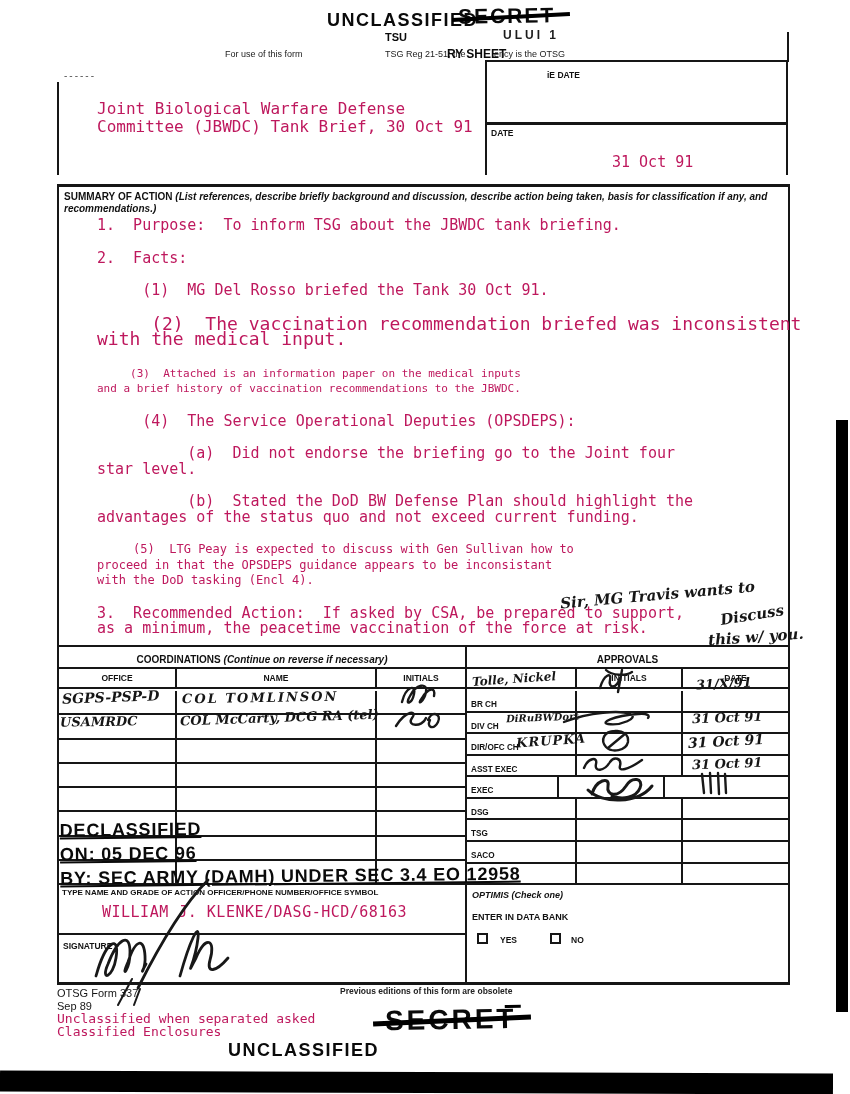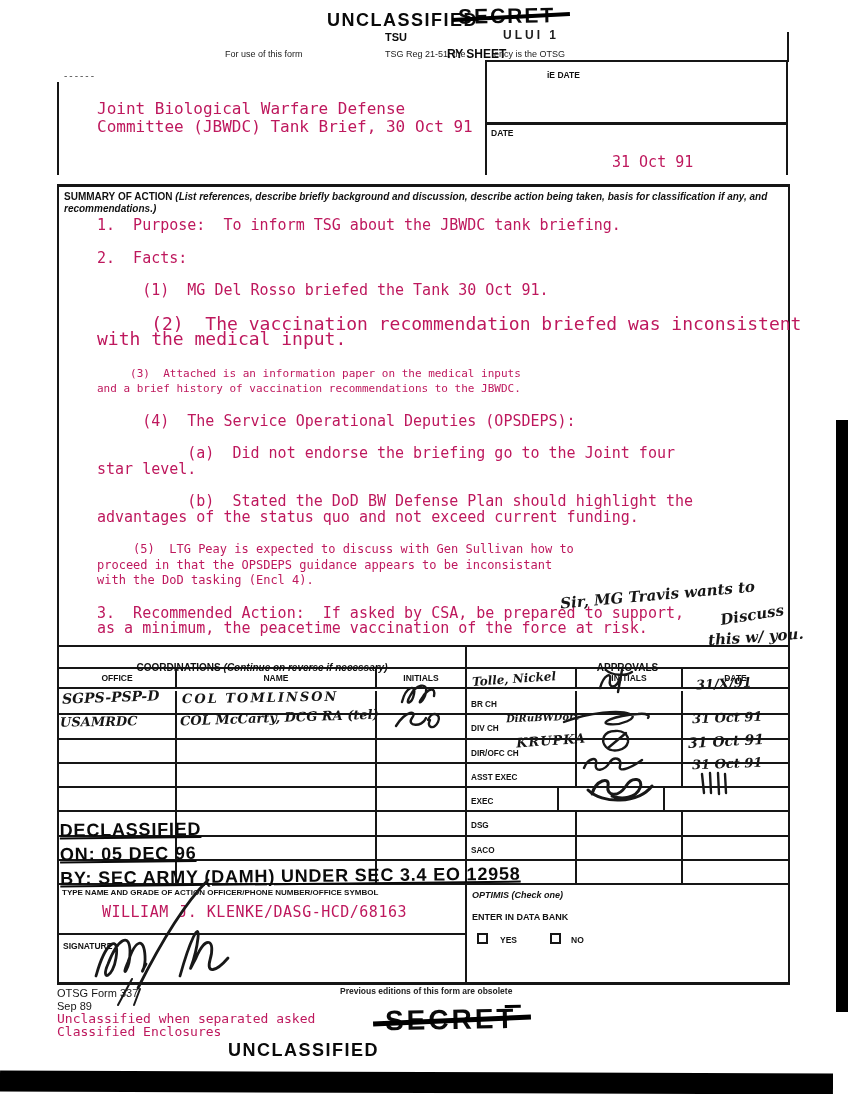--- a/index.html
+++ b/index.html
@@ -12,21 +12,21 @@
   .lbl  { font-family:"Liberation Sans", sans-serif; font-weight:bold; font-size:8.5px; color:#111; }
   .hw   { font-family:"DejaVu Serif", serif; font-style:italic; font-weight:700; color:#161616; white-space:nowrap; }
   .stamp { font-family:"Liberation Sans", sans-serif; font-weight:bold; color:#0a0a0a; white-space:nowrap; }
   .strike { position:absolute; background:#000; }
   svg.scr { position:absolute; overflow:visible; }
   svg.scr path, svg.scr line { fill:none; stroke:#181818; stroke-width:2.4; stroke-linecap:round; }
 
   
   .tbl { position:absolute; border:2px solid #161616; }
   .tbl-title { height:22px; border-bottom:2px solid #161616; text-align:center;
-               font-size:10px; font-weight:bold; padding-top:15px; }
+               font-size:10px; font-weight:bold; padding-top:7px; }
   .tbl-title .it { font-style:italic; }
   .tbl-head { height:20px; border-bottom:2px solid #161616; display:flex; }
   .tbl-head > div { border-right:2px solid #161616; display:flex; align-items:center; justify-content:center;
                     font-size:8.5px; font-weight:bold; }
   .tbl-head > div:last-child { border-right:none; }
   .rows { display:flex; flex-direction:column; position:absolute; left:0; right:0; bottom:0; }
   .rowline { border-bottom:2px solid #161616; display:flex; flex:1; }
   .rowline:last-child { border-bottom:none; }
   .rowline > div { border-right:2px solid #161616; }
   .rowline > div:last-child { border-right:none; }
@@ -197,20 +197,25 @@
           <div style="width:92px;" class="alabel">EXEC</div>
           <div style="width:106px;"></div>
           <div style="flex:1;"></div>
         </div>
       <div class="rowline">
           <div style="width:110px;" class="alabel">DSG</div>
           <div style="width:106px;"></div>
           <div style="flex:1;"></div>
         </div>
       <div class="rowline">
+          <div style="width:110px;" class="alabel">TSG</div>
+          <div style="width:106px;"></div>
+          <div style="flex:1;"></div>
+        </div>
+      <div class="rowline">
           <div style="width:110px;" class="alabel">SACO</div>
           <div style="width:106px;"></div>
           <div style="flex:1;"></div>
         </div>
       <div class="rowline">
           <div style="width:110px;" class="alabel"></div>
           <div style="width:106px;"></div>
           <div style="flex:1;"></div>
         </div>
     </div>

